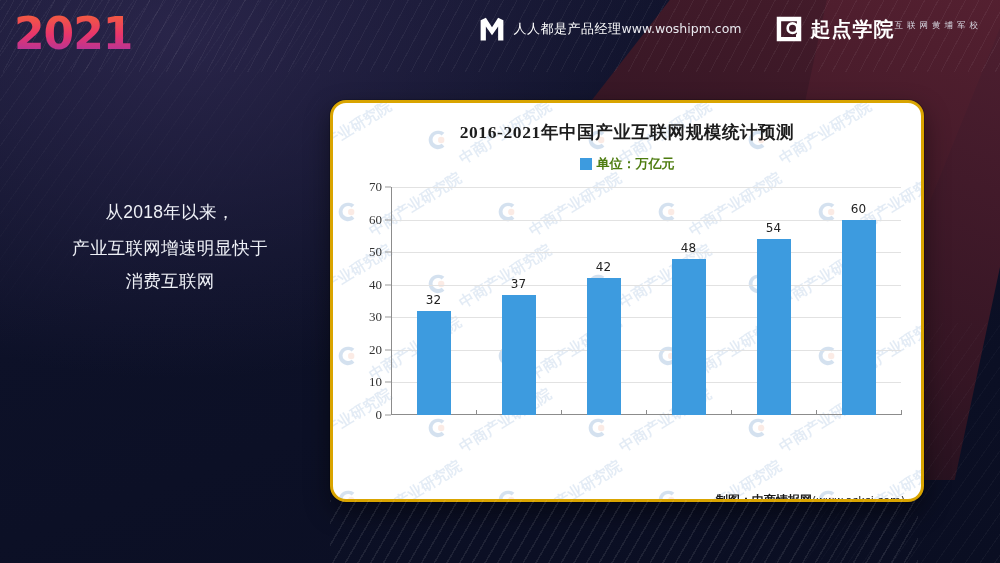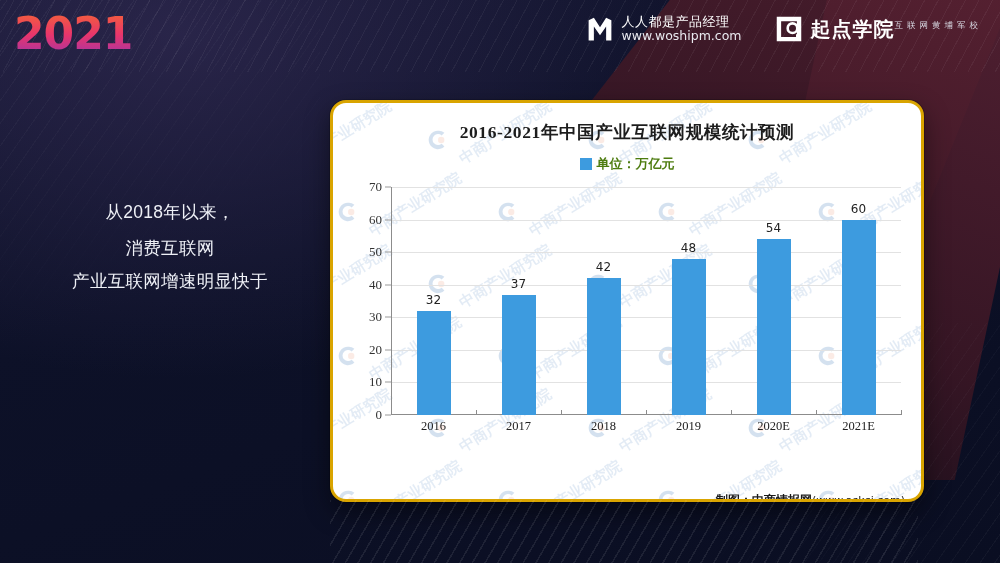--- a/index.html
+++ b/index.html
@@ -59,21 +59,21 @@
     background:linear-gradient(180deg,#f4603a 0%,#e8356c 52%,#a634a5 100%);
     -webkit-background-clip:text;background-clip:text;color:transparent;
   }
   .brand-text{
     font-size:40px;font-weight:bold;color:#fff;line-height:1;margin-left:2px;
     letter-spacing:1px;
   }
   .logos{position:absolute;right:18px;top:14px;display:flex;align-items:center;gap:16px;}
   .logo-a{display:flex;align-items:center;gap:7px;}
   .logo-mark-m{width:28px;height:28px;}
-  .logo-a-txt{display:flex;flex-direction:column;line-height:1.08;}
+  .logo-a-txt{display:flex;line-height:1.08;}
   .logo-a-cn{color:#fff;font-size:13px;letter-spacing:.5px;}
   .logo-a-url{color:#e9e9ef;font-size:12.5px;font-family:"DejaVu Sans",sans-serif;}
   .logo-div{width:1px;height:30px;background:rgba(255,255,255,0.0);}
   .logo-b{display:flex;align-items:center;gap:8px;}
   .logo-mark-c{width:28px;height:28px;}
   .logo-b-txt{display:flex;flex-direction:row;line-height:1.05;}
   .logo-b-cn{color:#fff;font-size:20px;font-weight:bold;letter-spacing:1px;}
   .logo-b-sub{color:#d8d8e2;font-size:8.5px;letter-spacing:4px;margin-top:2px;}
 
   
@@ -174,22 +174,22 @@
       </span>
       <span class="logo-b-txt">
         <span class="logo-b-cn">起点学院</span>
         <span class="logo-b-sub">互联网黄埔军校</span>
       </span>
     </div>
   </div>
 
   <div class="caption">
     <div class="cap-l1">从2018年以来，</div>
+    <div class="cap-l2">产业互联网增速明显快于</div>
     <div class="cap-l2">消费互联网</div>
-    <div class="cap-l2">产业互联网增速明显快于</div>
   </div>
 
   <div class="card">
     <div class="watermarks" id="watermarks">
         <div class="wm" style="left: -40px; top: 20px;">中商产业研究院</div>
         <div class="wm" style="left: 120px; top: 20px;">中商产业研究院</div>
         <div class="wmc" style="left: 94px; top: 26px;"><svg width="22" height="22" viewBox="0 0 24 24">
             <path d="M12 2a10 10 0 1 0 7 17l-3-3a6 6 0 1 1 0-9l3-3A9.96 9.96 0 0 0 12 2z" fill="#2f6fb5"></path>
             <circle cx="15.5" cy="12" r="3.5" fill="#f0a080"></circle>
           </svg></div>
@@ -352,28 +352,20 @@
             </div>
             <div class="barcell">
               <span class="barval" style="bottom: calc(77.1429% + 4px);">54</span>
               <div class="bar" style="height: 77.1429%; background: rgb(61, 155, 223);"></div>
             </div>
             <div class="barcell">
               <span class="barval" style="bottom: calc(85.7143% + 4px);">60</span>
               <div class="bar" style="height: 85.7143%; background: rgb(61, 155, 223);"></div>
             </div>
           </div>
-        <div class="xlabels" id="xlabels">
-            <div class="xcell">2016</div>
-            <div class="xcell">2017</div>
-            <div class="xcell">2018</div>
-            <div class="xcell">2019</div>
-            <div class="xcell">2020E</div>
-            <div class="xcell">2021E</div>
-          </div>
       <div class="xtickmark" style="left: calc(0% + 44px);"></div>
           <div class="xtickmark" style="left: calc(16.6667% + 35.6667px);"></div>
           <div class="xtickmark" style="left: calc(33.3333% + 27.3333px);"></div>
           <div class="xtickmark" style="left: calc(50% + 19px);"></div>
           <div class="xtickmark" style="left: calc(66.6667% + 10.6667px);"></div>
           <div class="xtickmark" style="left: calc(83.3333% + 2.33333px);"></div>
           <div class="xtickmark" style="left: calc(100% - 6px);"></div>
         </div>
 
       <div class="credit">

